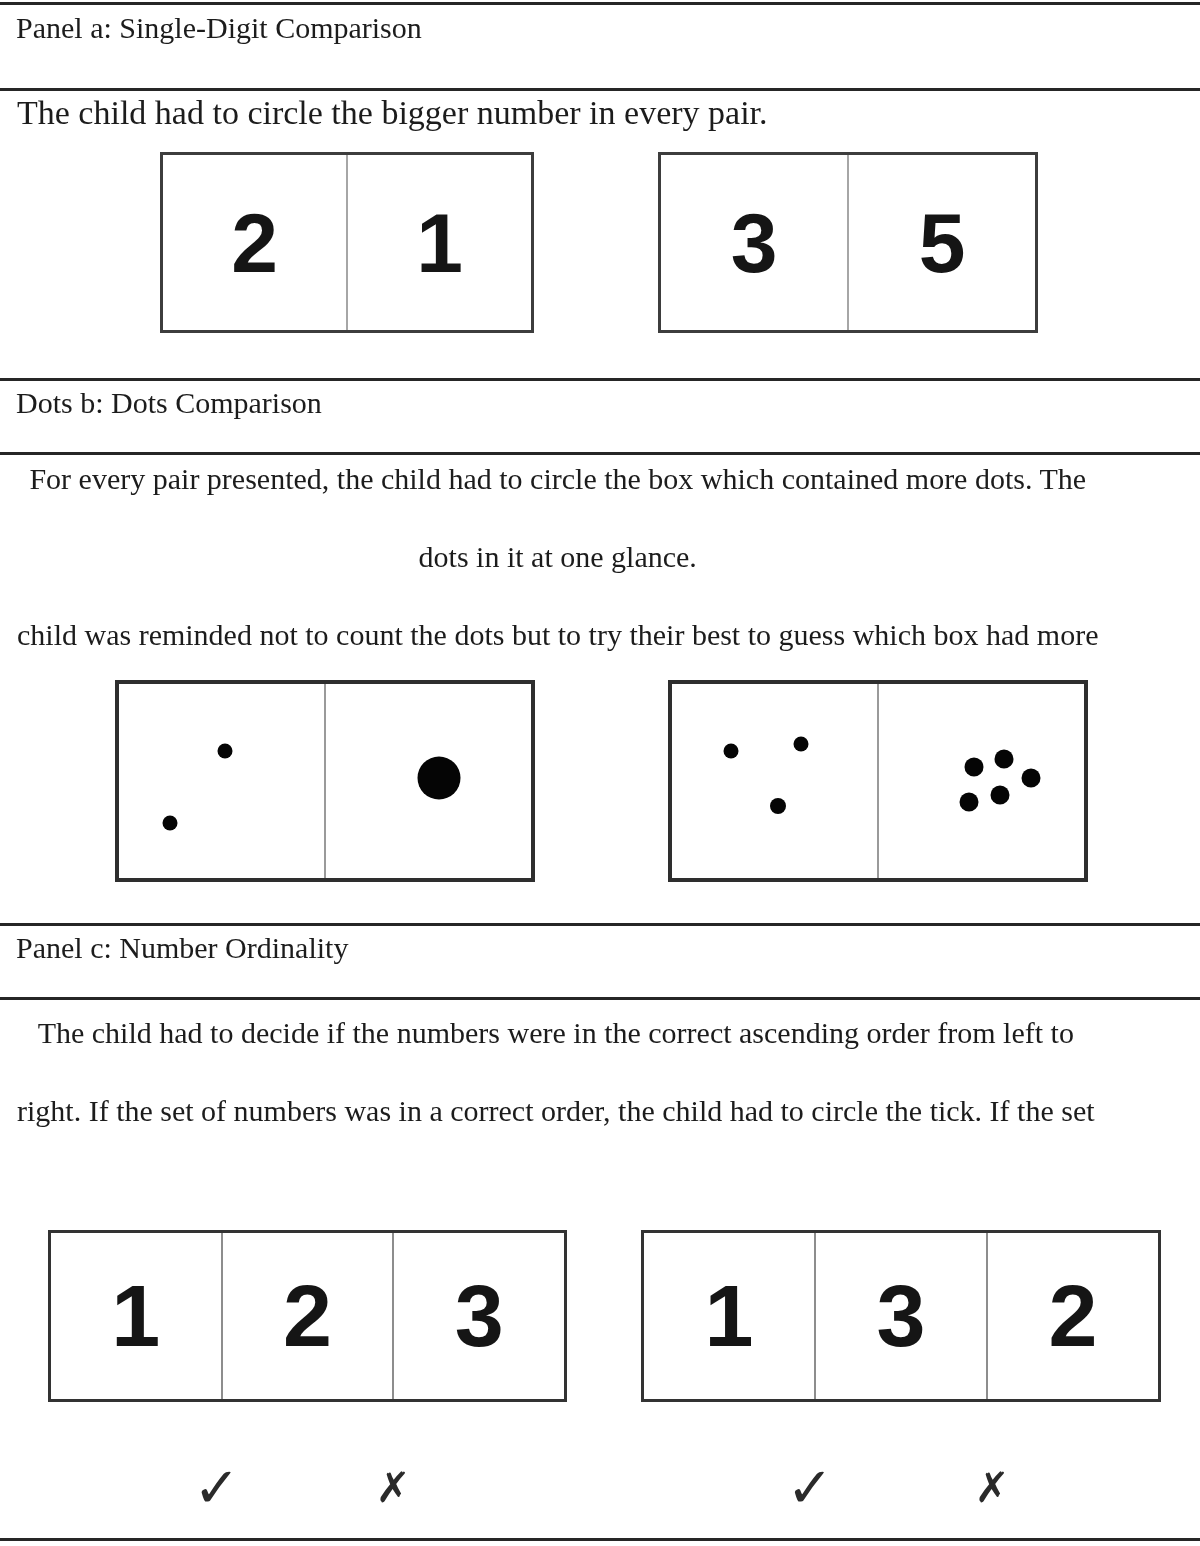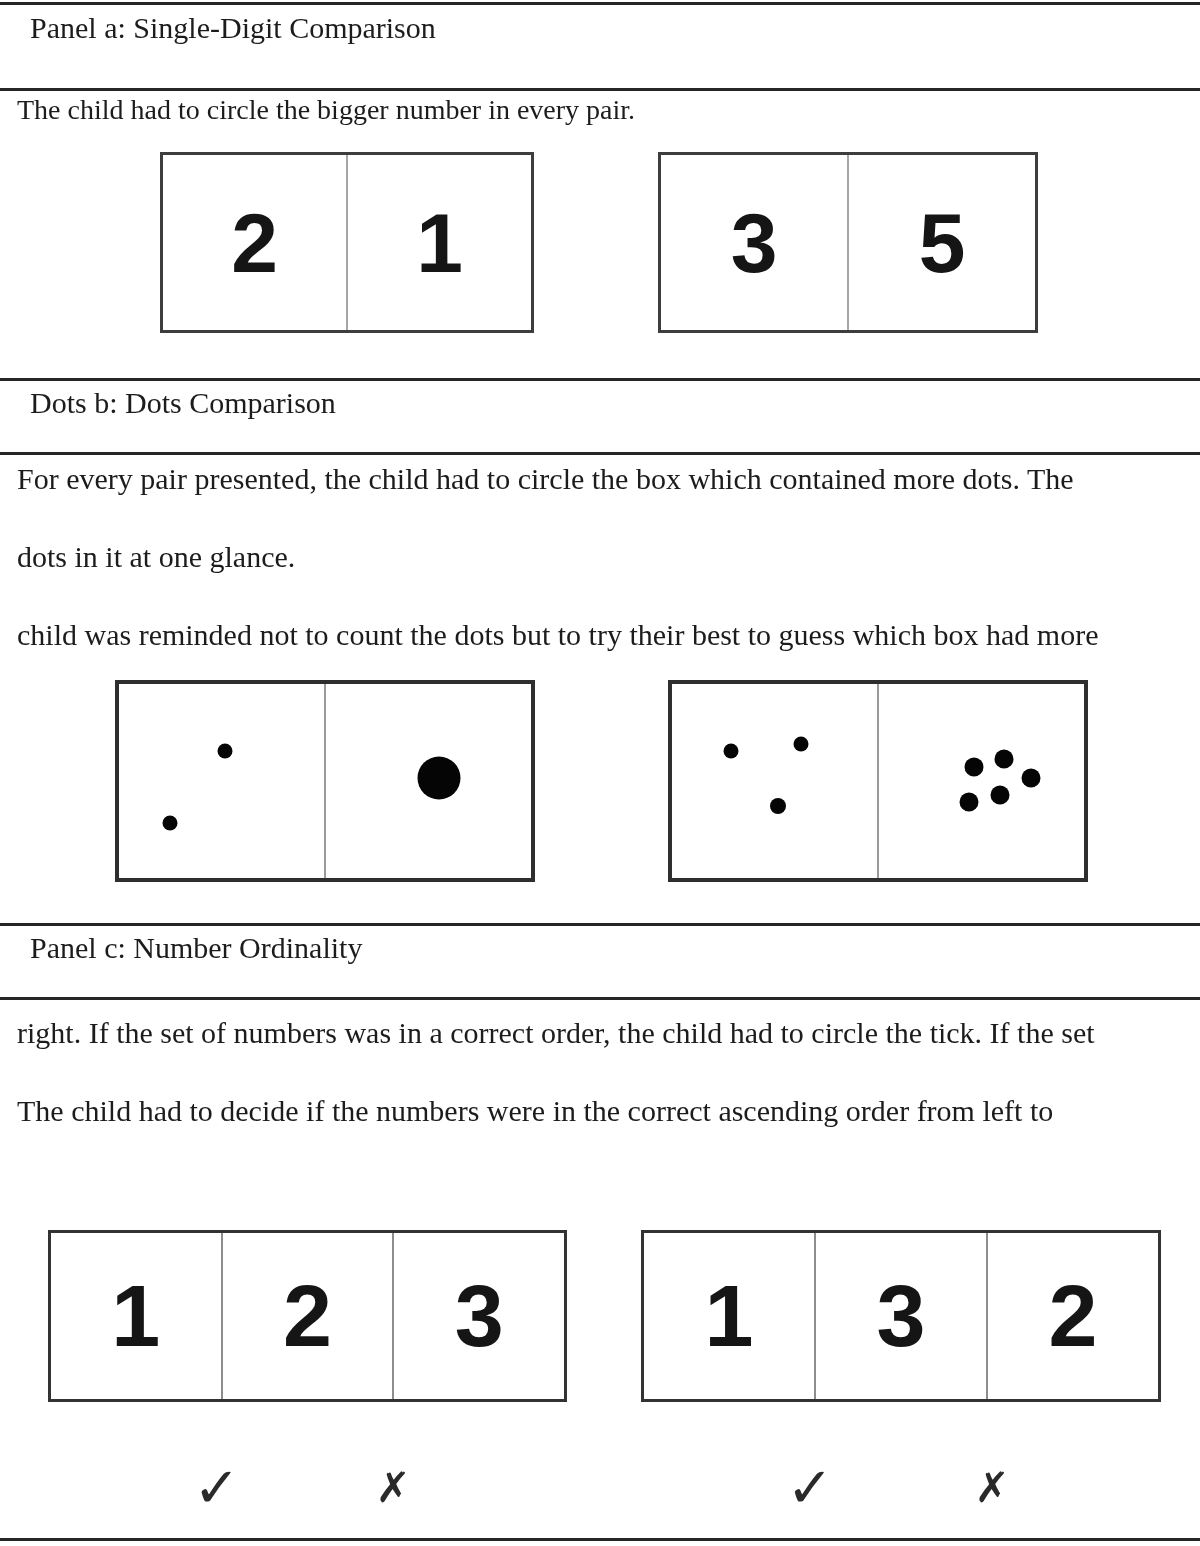--- a/index.html
+++ b/index.html
@@ -1,24 +1,24 @@
 <!DOCTYPE html>
 <html><head>
 <meta charset="utf-8">
 <style>
   html,body { margin:0; padding:0; background:#ffffff; }
   .page {
     position:relative; width:1200px; height:1546px; background:#ffffff;
     font-family:"Liberation Serif", serif; color:#1c1c1c; overflow:hidden;
   }
   .rule { position:absolute; left:0; width:1200px; height:3px; background:#262626; }
-  .panel-title { position:absolute; left:30px; font-size:30px; white-space:nowrap; }
-  .single-line { position:absolute; left:17px; font-size:28px; white-space:nowrap; }
+  .panel-title { position:absolute; left:16px; font-size:30px; white-space:nowrap; }
+  .single-line { position:absolute; left:17px; font-size:34px; white-space:nowrap; }
   .para { position:absolute; left:17px; font-size:30px; }
-  .para .line { line-height:78px; white-space:nowrap; }
+  .para .line { line-height:78px; white-space:nowrap;text-align:center; }
 
   .pair-box { position:absolute; display:flex; background:#ffffff; border:3px solid #3d3d3d; box-sizing:border-box; }
   .pair-box .cell { flex:1 1 0; display:flex; align-items:center; justify-content:center; position:relative; }
   .pair-box.a .cell + .cell { border-left:2px solid #a6a6a6; }
   .digit {
     font-family:"Liberation Sans","DejaVu Sans",sans-serif; font-weight:700;
     font-size:84px; color:#151515; line-height:1;
   }
 
   .dots-box { position:absolute; display:flex; background:#ffffff; border:4px solid #2e2e2e; box-sizing:border-box; }
@@ -98,22 +98,22 @@
         <div class="dot" style="left: 44%; top: 61%; width: 19px; height: 19px;"></div>
         <div class="dot" style="left: 59%; top: 57%; width: 19px; height: 19px;"></div>
       </div>
   </div>
 
   <div class="rule" style="top:923px"></div>
   <div class="panel-title" style="top:931px">Panel c: Number Ordinality</div>
   <div class="rule" style="top:997px"></div>
 
   <div class="para" style="top:994px">
+    <div class="line">The child had to decide if the numbers were in the correct ascending order from left to</div>
     <div class="line">right. If the set of numbers was in a correct order, the child had to circle the tick. If the set</div>
-    <div class="line">The child had to decide if the numbers were in the correct ascending order from left to</div>
   </div>
 
   <div class="triple-box" style="left:48px; top:1230px; width:519px; height:172px">
     <div class="cell">
       <span class="digit">1</span>
     </div>
     <div class="cell">
       <span class="digit">2</span>
     </div>
     <div class="cell">

